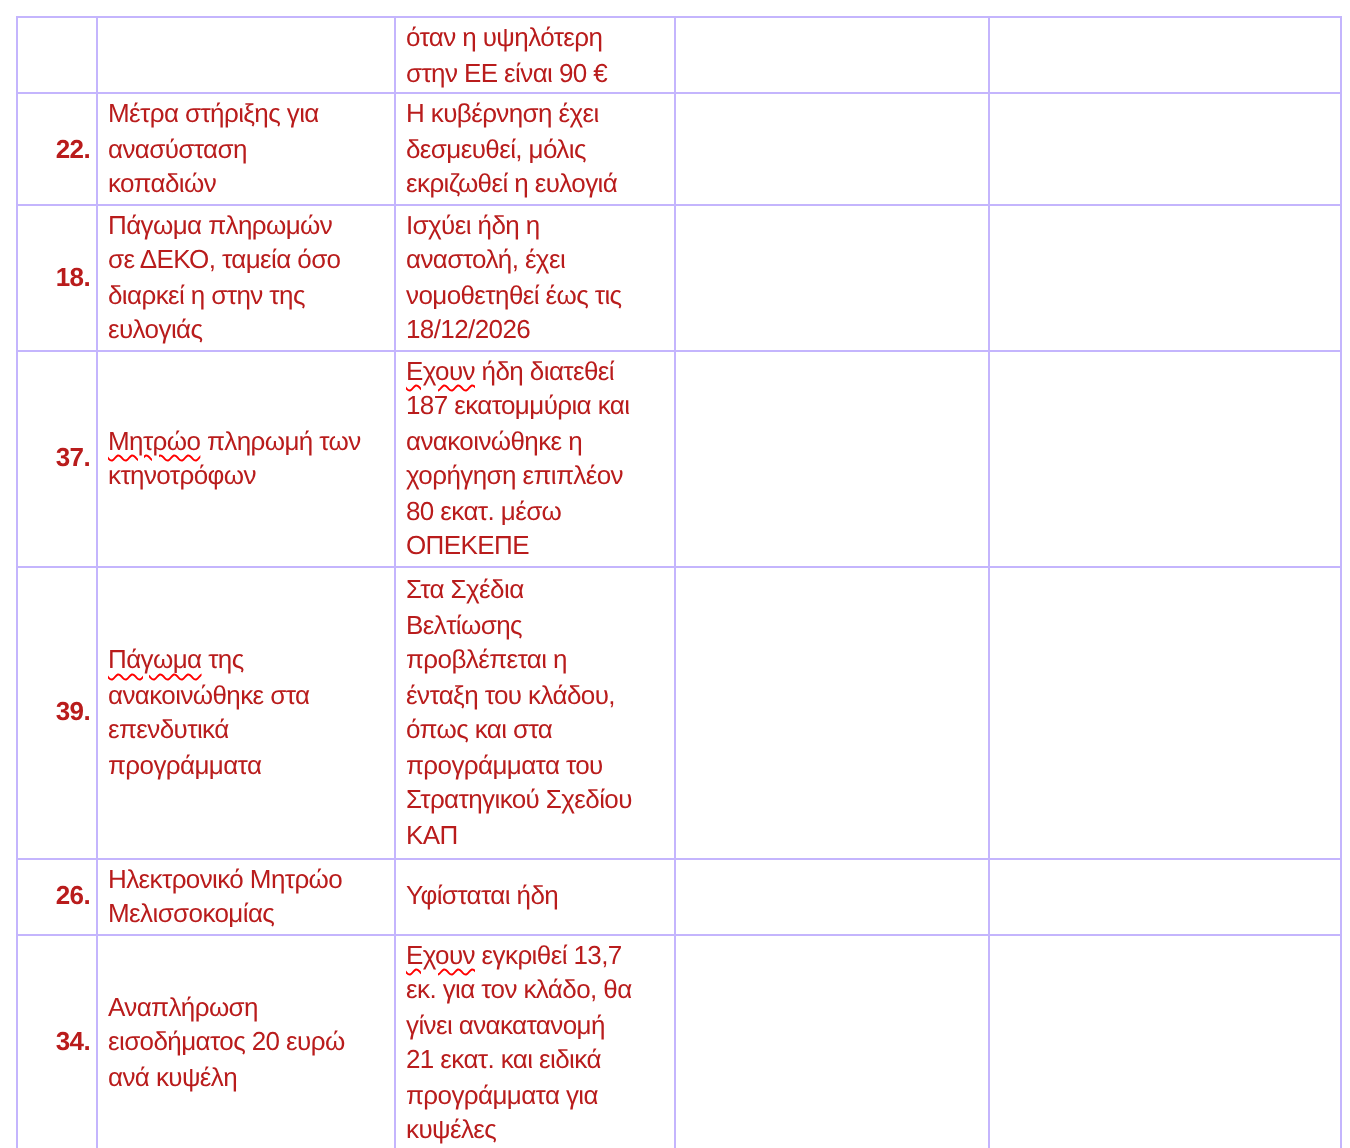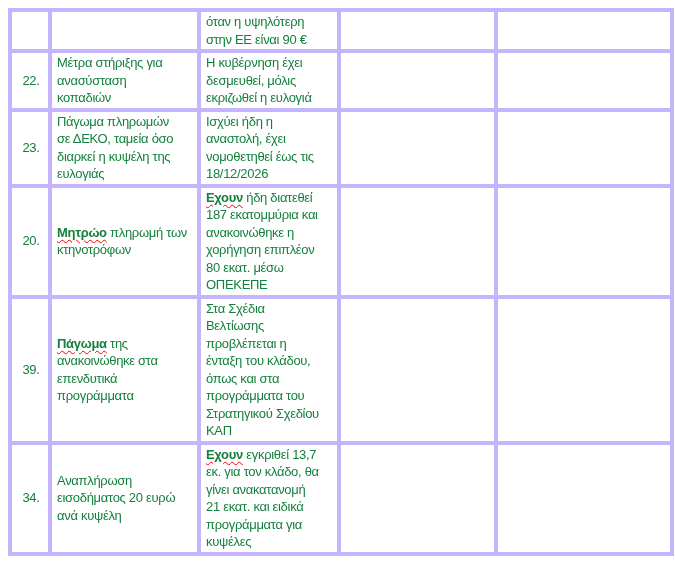--- a/index.html
+++ b/index.html
@@ -11,44 +11,43 @@
     overflow: hidden;
     font-family: "Liberation Sans", "DejaVu Sans", sans-serif;
   }
   table.doc-table {
     border-collapse: collapse;
     table-layout: fixed;
     width: 662px;
     margin: 8px 0 0 8px;
   }
   table.doc-table td {
-    border: 4px solid #c4b5fd;
+    border: 1px solid #c4b5fd;
     vertical-align: middle;
-    color: #15803d;
+    color: #b91c1c;
     font-size: 13px;
     line-height: 17.5px;
     letter-spacing: -0.3px;
     padding: 1px 3px 1px 5px;
     overflow: hidden;
   }
   td.num-cell {
-    text-align: center;
-    font-weight: 400;
+    text-align: right;
+    font-weight: 700;
     padding: 1px 2px;
   }
   span.cell-text, span.squiggle {
     white-space: pre-line;
   }
   span.squiggle {
     text-decoration-line: underline;
     text-decoration-style: wavy;
     text-decoration-color: #ff0000;
     text-decoration-thickness: 1px;
     text-underline-offset: 2px;
-    font-weight: bold;
   }
 </style>
 </head>
 <body>
 
 <table class="doc-table">
   <colgroup>
     <col style="width:40px">
     <col style="width:149px">
     <col style="width:140px">
@@ -69,34 +68,34 @@
       <td><span class="squiggle"></span><span class="cell-text">Μέτρα στήριξης για
 ανασύσταση
 κοπαδιών</span></td>
       <td><span class="squiggle"></span><span class="cell-text">Η κυβέρνηση έχει
 δεσμευθεί, μόλις
 εκριζωθεί η ευλογιά</span></td>
       <td></td>
       <td></td>
     </tr>
     <tr style="height:73px">
-      <td class="num-cell">23.</td>
+      <td class="num-cell">18.</td>
       <td><span class="squiggle"></span><span class="cell-text">Πάγωμα πληρωμών
 σε ΔΕΚΟ, ταμεία όσο
-διαρκεί η κυψέλη της
+διαρκεί η στην της
 ευλογιάς</span></td>
       <td><span class="squiggle"></span><span class="cell-text">Ισχύει ήδη η
 αναστολή, έχει
 νομοθετηθεί έως τις
 18/12/2026</span></td>
       <td></td>
       <td></td>
     </tr>
     <tr style="height:107px">
-      <td class="num-cell">20.</td>
+      <td class="num-cell">37.</td>
       <td><span class="squiggle">Μητρώο</span><span class="cell-text"> πληρωμή των
 κτηνοτρόφων</span></td>
       <td><span class="squiggle">Εχουν</span><span class="cell-text"> ήδη διατεθεί
 187 εκατομμύρια και
 ανακοινώθηκε η
 χορήγηση επιπλέον
 80 εκατ. μέσω
 ΟΠΕΚΕΠΕ</span></td>
       <td></td>
       <td></td>
@@ -111,20 +110,28 @@
 Βελτίωσης
 προβλέπεται η
 ένταξη του κλάδου,
 όπως και στα
 προγράμματα του
 Στρατηγικού Σχεδίου
 ΚΑΠ</span></td>
       <td></td>
       <td></td>
     </tr>
+    <tr style="height:37px">
+      <td class="num-cell">26.</td>
+      <td><span class="squiggle"></span><span class="cell-text">Ηλεκτρονικό Μητρώο
+Μελισσοκομίας</span></td>
+      <td><span class="squiggle"></span><span class="cell-text">Υφίσταται ήδη</span></td>
+      <td></td>
+      <td></td>
+    </tr>
     <tr style="height:102px">
       <td class="num-cell">34.</td>
       <td><span class="squiggle"></span><span class="cell-text">Αναπλήρωση
 εισοδήματος 20 ευρώ
 ανά κυψέλη</span></td>
       <td><span class="squiggle">Εχουν</span><span class="cell-text"> εγκριθεί 13,7
 εκ. για τον κλάδο, θα
 γίνει ανακατανομή
 21 εκατ. και ειδικά
 προγράμματα για

